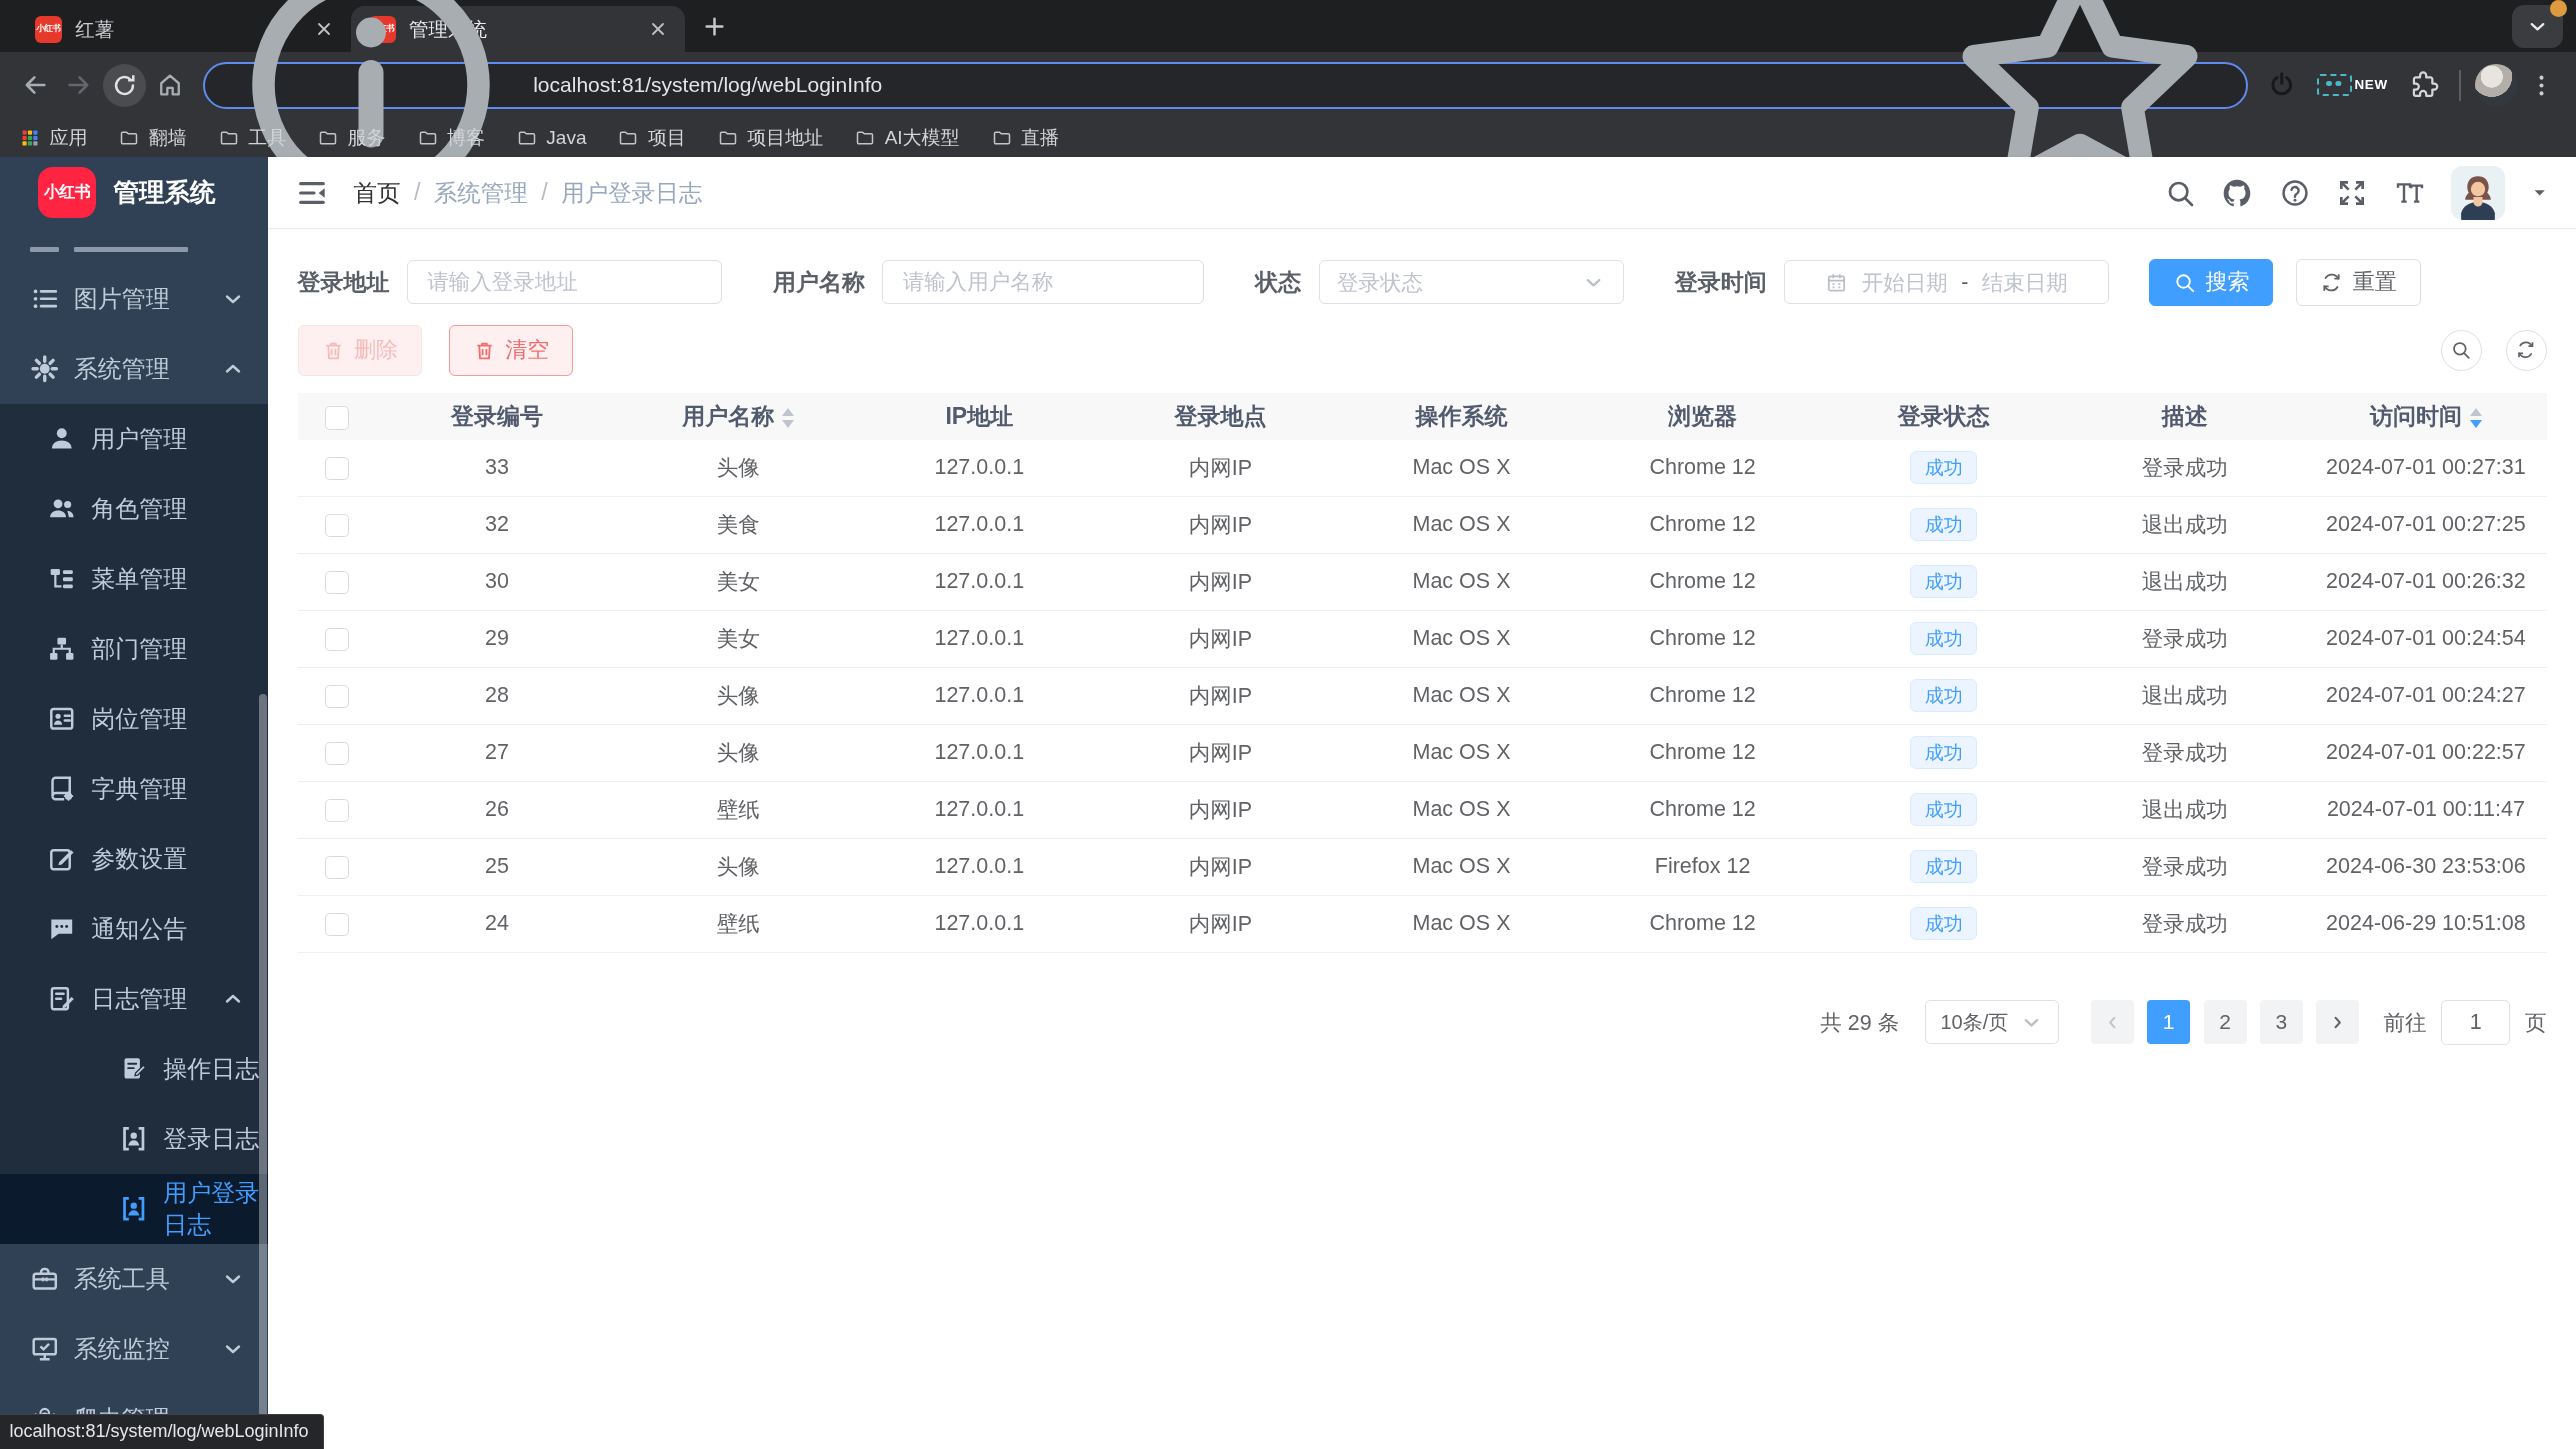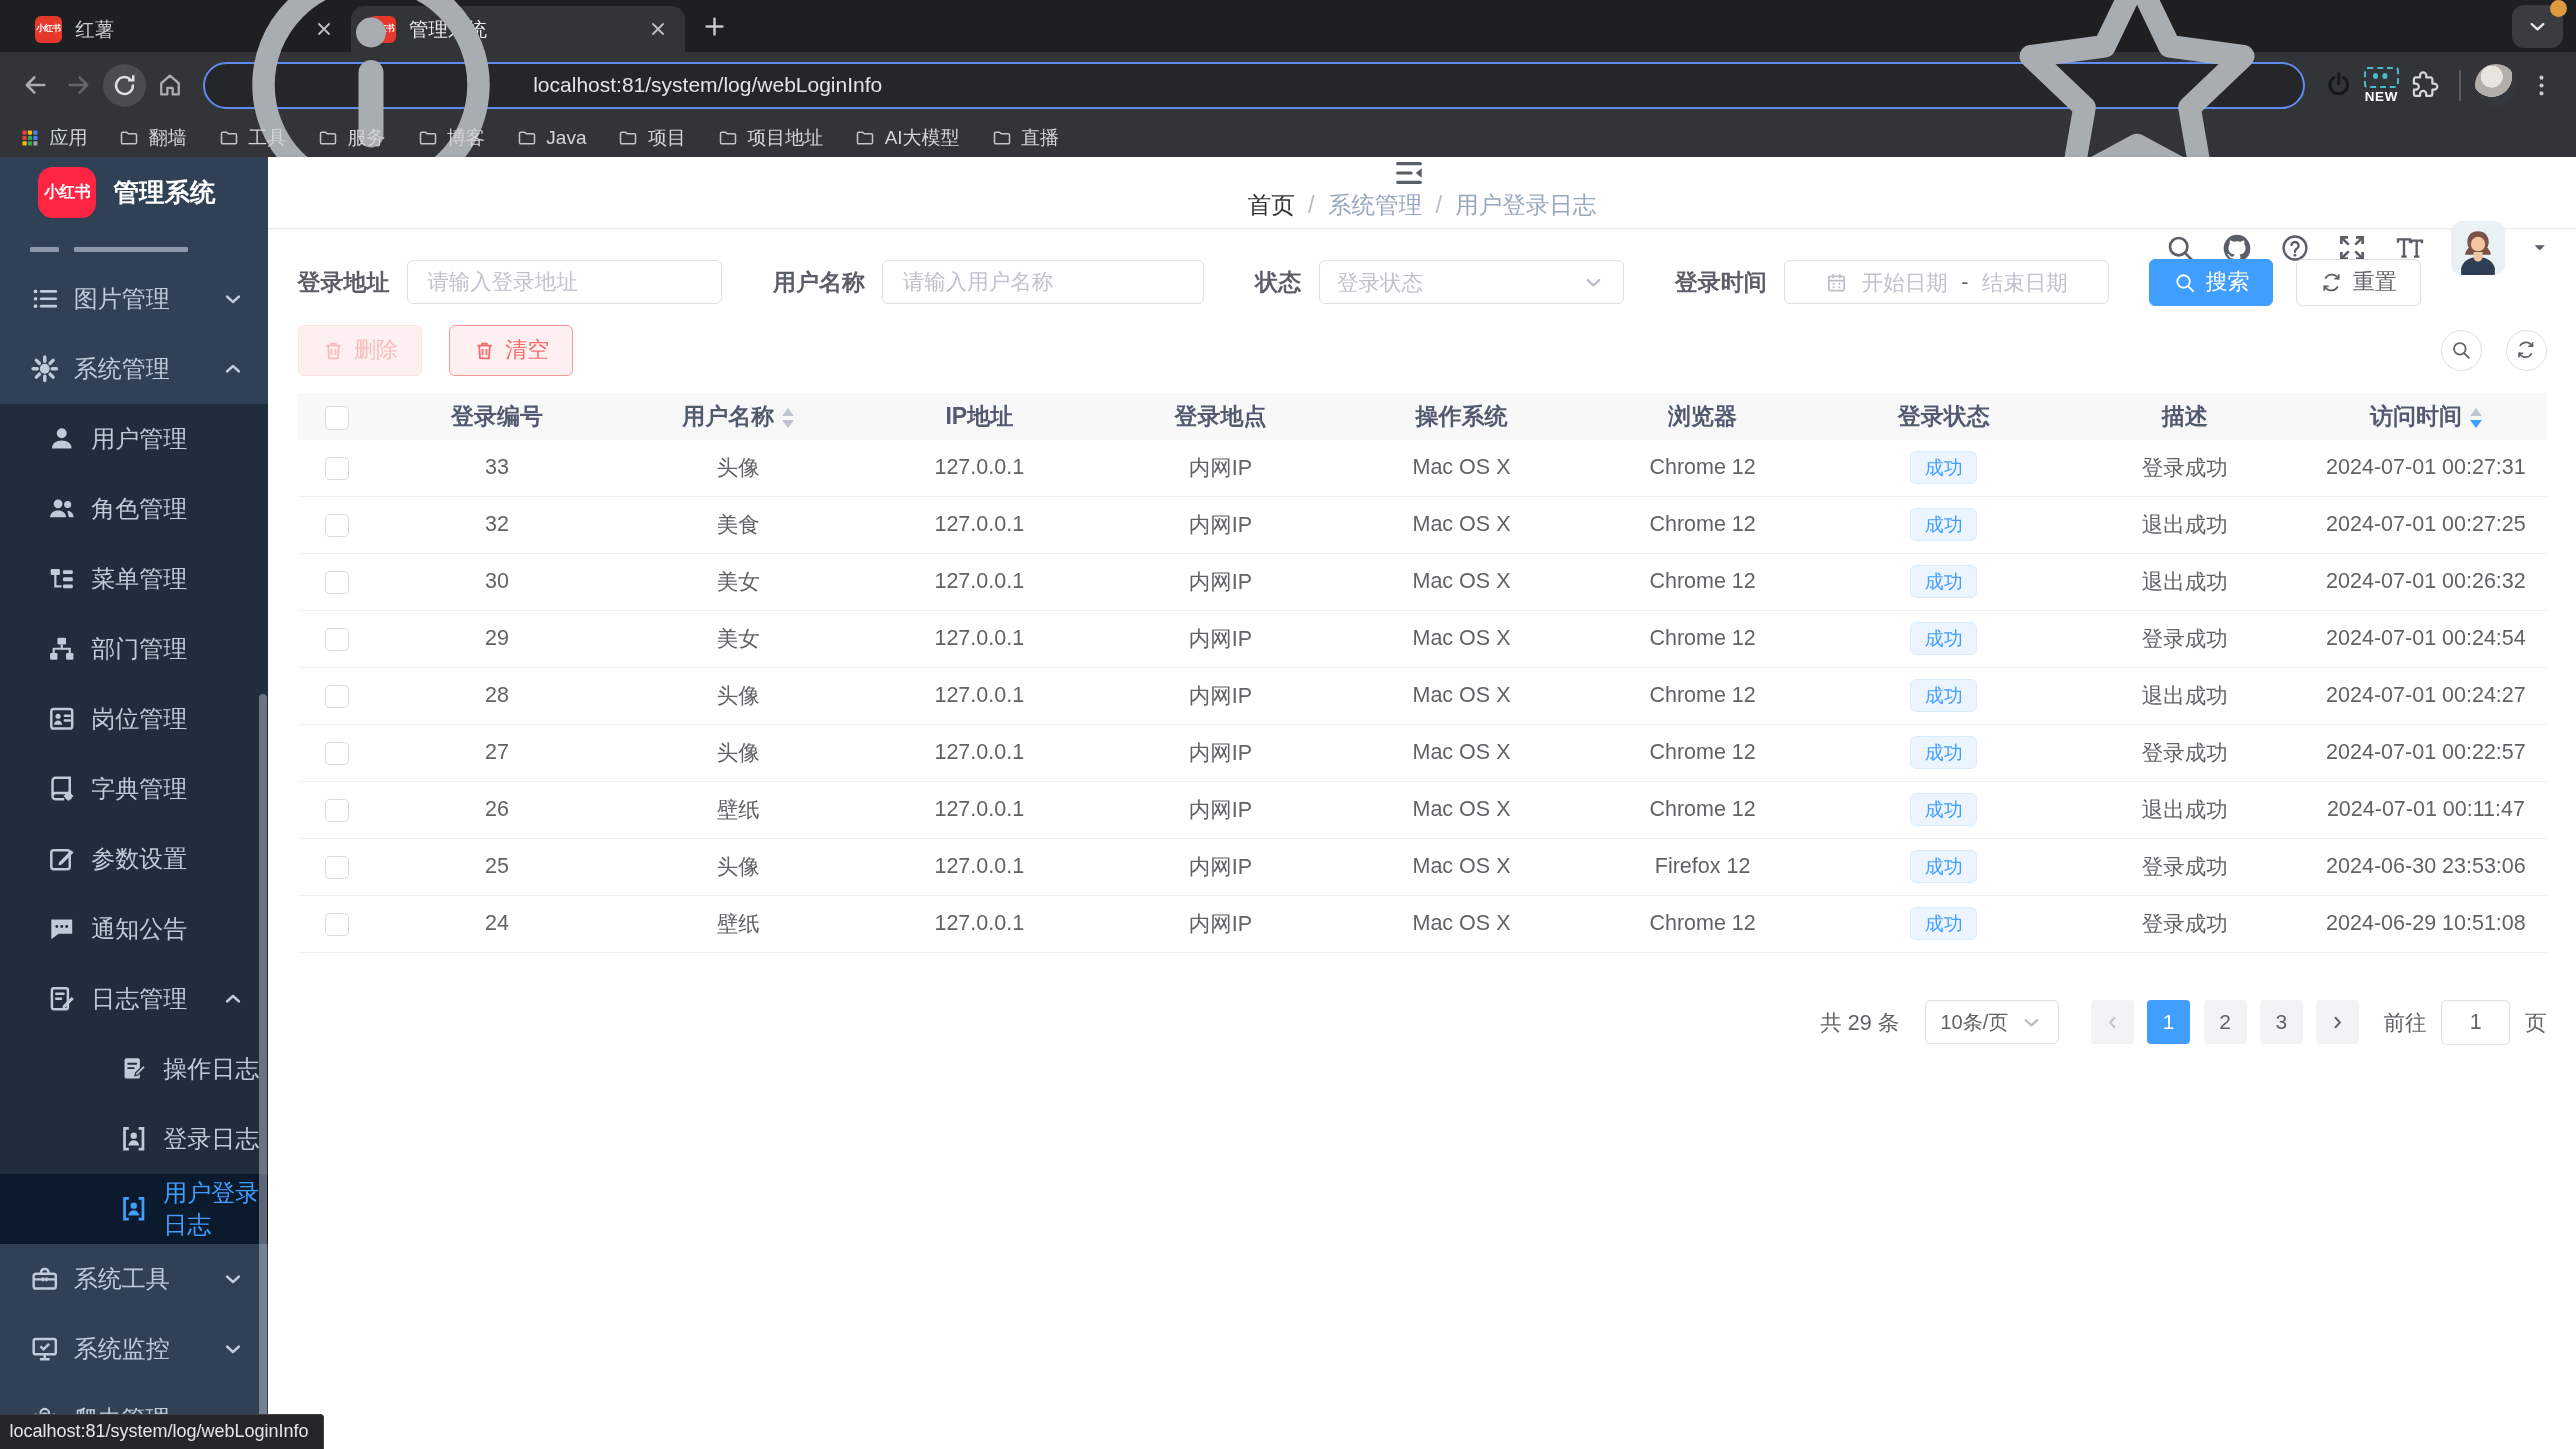--- a/index.html
+++ b/index.html
@@ -20,21 +20,21 @@
   .tabsearch .dot{position:absolute;top:-4.7px;right:-4.7px;width:17.4px;height:17.4px;border-radius:50%;background:#dd9a3e;}
   .toolbar{height:66px;background:#323438;display:flex;align-items:center;padding:0 14.8px;gap:4px;}
   .tbtn{width:40px;height:40px;display:flex;align-items:center;justify-content:center;color:#a8adb2;flex-shrink:0;}
   .tbtn.disabled{color:#63676b;}
   .tbtn.reload{background:#4a4c50;border-radius:50%;width:43px;height:43px;color:#dfe1e3;}
   .urlbar{flex:1;height:43px;margin:0 9.4px;border-radius:24px;background:#24262a;border:2.7px solid #5f8bef;
     display:flex;align-items:center;padding:0 16px;gap:12px;min-width:0;}
   .url-text{color:#e2e4e6;font-size:21px;white-space:nowrap;overflow:hidden;flex:1;}
   .urlicon{color:#a8adb2;flex-shrink:0;}
   .ext-power{color:#17181b;}
-  .ext-new{display:flex;flex-direction:column;align-items:center;gap:2px;margin:0 1px;}
+  .ext-new{display:flex;flex-direction:row;align-items:center;gap:2px;margin:0 12px;}
   .ext-new .nb{width:31px;height:17.4px;border:2px dashed #49b9c9;border-radius:3.4px;position:relative;}
   .ext-new .nb::after{content:"";position:absolute;left:6.7px;top:4.7px;width:5.4px;height:5.4px;border-radius:50%;
     background:#49b9c9;box-shadow:9.4px 0 0 #49b9c9;}
   .ext-new .nt{font-size:13.4px;font-weight:700;color:#fff;letter-spacing:0.7px;line-height:1;}
   .vdiv{width:2px;height:31px;background:#5a5d61;margin:0 10.7px;}
   .profile{width:42px;height:42px;border-radius:50%;overflow:hidden;flex-shrink:0;
     background:radial-gradient(circle at 40% 30%,#e8e4df 0 28%,#b3aea8 29% 52%,#33383f 53% 100%);}
   .bookmarks{height:39px;background:#323438;display:flex;align-items:center;padding:0 20px;gap:32px;}
   .bm{display:flex;align-items:center;gap:9.4px;color:#d2d4d6;font-size:19px;white-space:nowrap;}
   
@@ -50,21 +50,21 @@
   .mi.l1{padding-left:29.5px;}
   .mi.l2{padding-left:47px;background:#1f2d3d;}
   .mi.l3{padding-left:119px;background:#1f2d3d;}
   .mi.active{background:#0b1a2c;color:#409eff;}
   .mi .micon{width:29.5px;height:29.5px;flex-shrink:0;}
   .mi .chev{position:absolute;right:23px;width:24px;height:24px;color:#bfcbd9;}
   .scrollthumb{position:absolute;right:1.3px;top:537px;width:8px;height:751px;background:rgba(255,255,255,.34);border-radius:4px;}
   
   .main{flex:1;display:flex;flex-direction:column;min-width:0;background:#fff;}
   .appbar{height:71px;display:flex;align-items:center;padding:0 28px;border-bottom:0.7px solid #ececec;
-    box-shadow:0 1.3px 5.4px rgba(0,0,0,.05);flex-shrink:0;flex-direction:column;}
+    box-shadow:0 1.3px 5.4px rgba(0,0,0,.05);flex-shrink:0;}
   .fold{width:32px;height:32px;color:#5a5e66;margin-right:25.5px;}
   .crumbs{display:flex;align-items:center;gap:13.4px;font-size:23.5px;}
   .crumb{color:#97a8be;} .crumb.first{color:#303133;} .csep{color:#b6bcc6;}
   .hicons{margin-left:auto;display:flex;align-items:center;gap:25.5px;color:#5a5e66;}
   .hico{width:32px;height:32px;}
   .havatar{width:54px;height:54px;border-radius:12px;overflow:hidden;background:#e7eef1;flex-shrink:0;}
   .hcaret{width:17.4px;height:17.4px;color:#5a5e66;}
   .content{flex:1;position:relative;}
   
   .filters{display:flex;align-items:center;margin:29.5px 29.5px 0 29.5px;}

